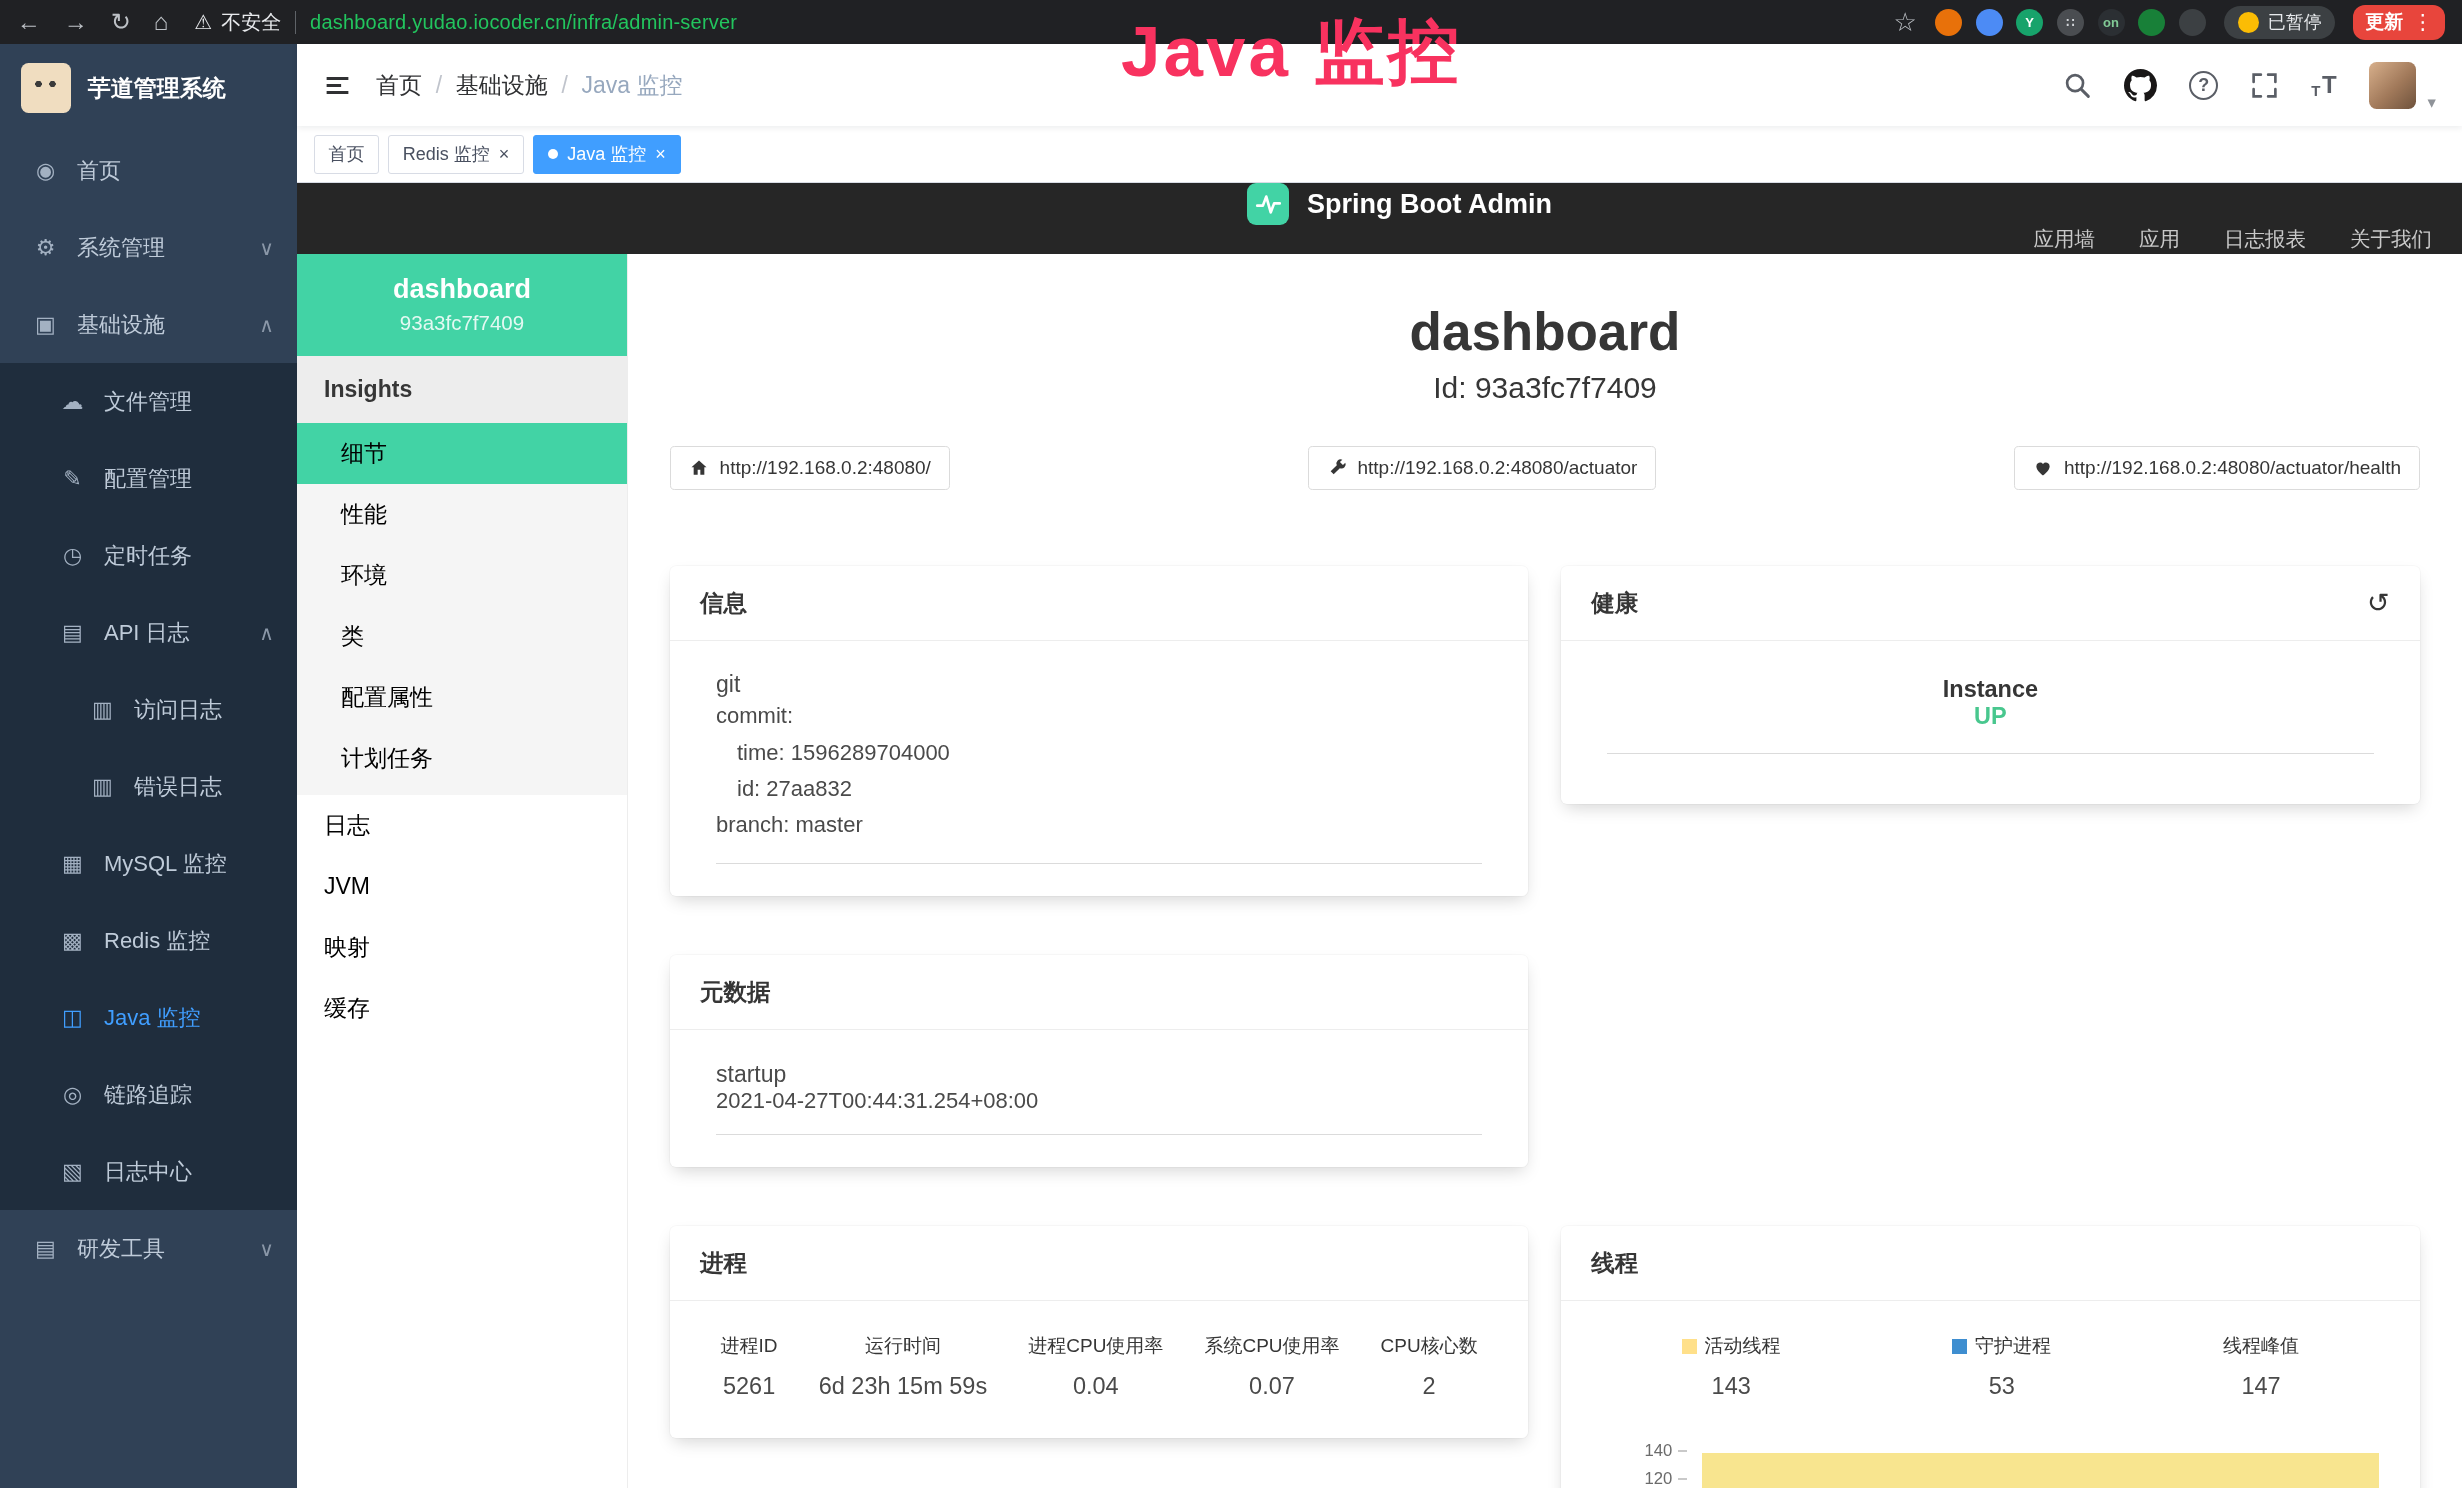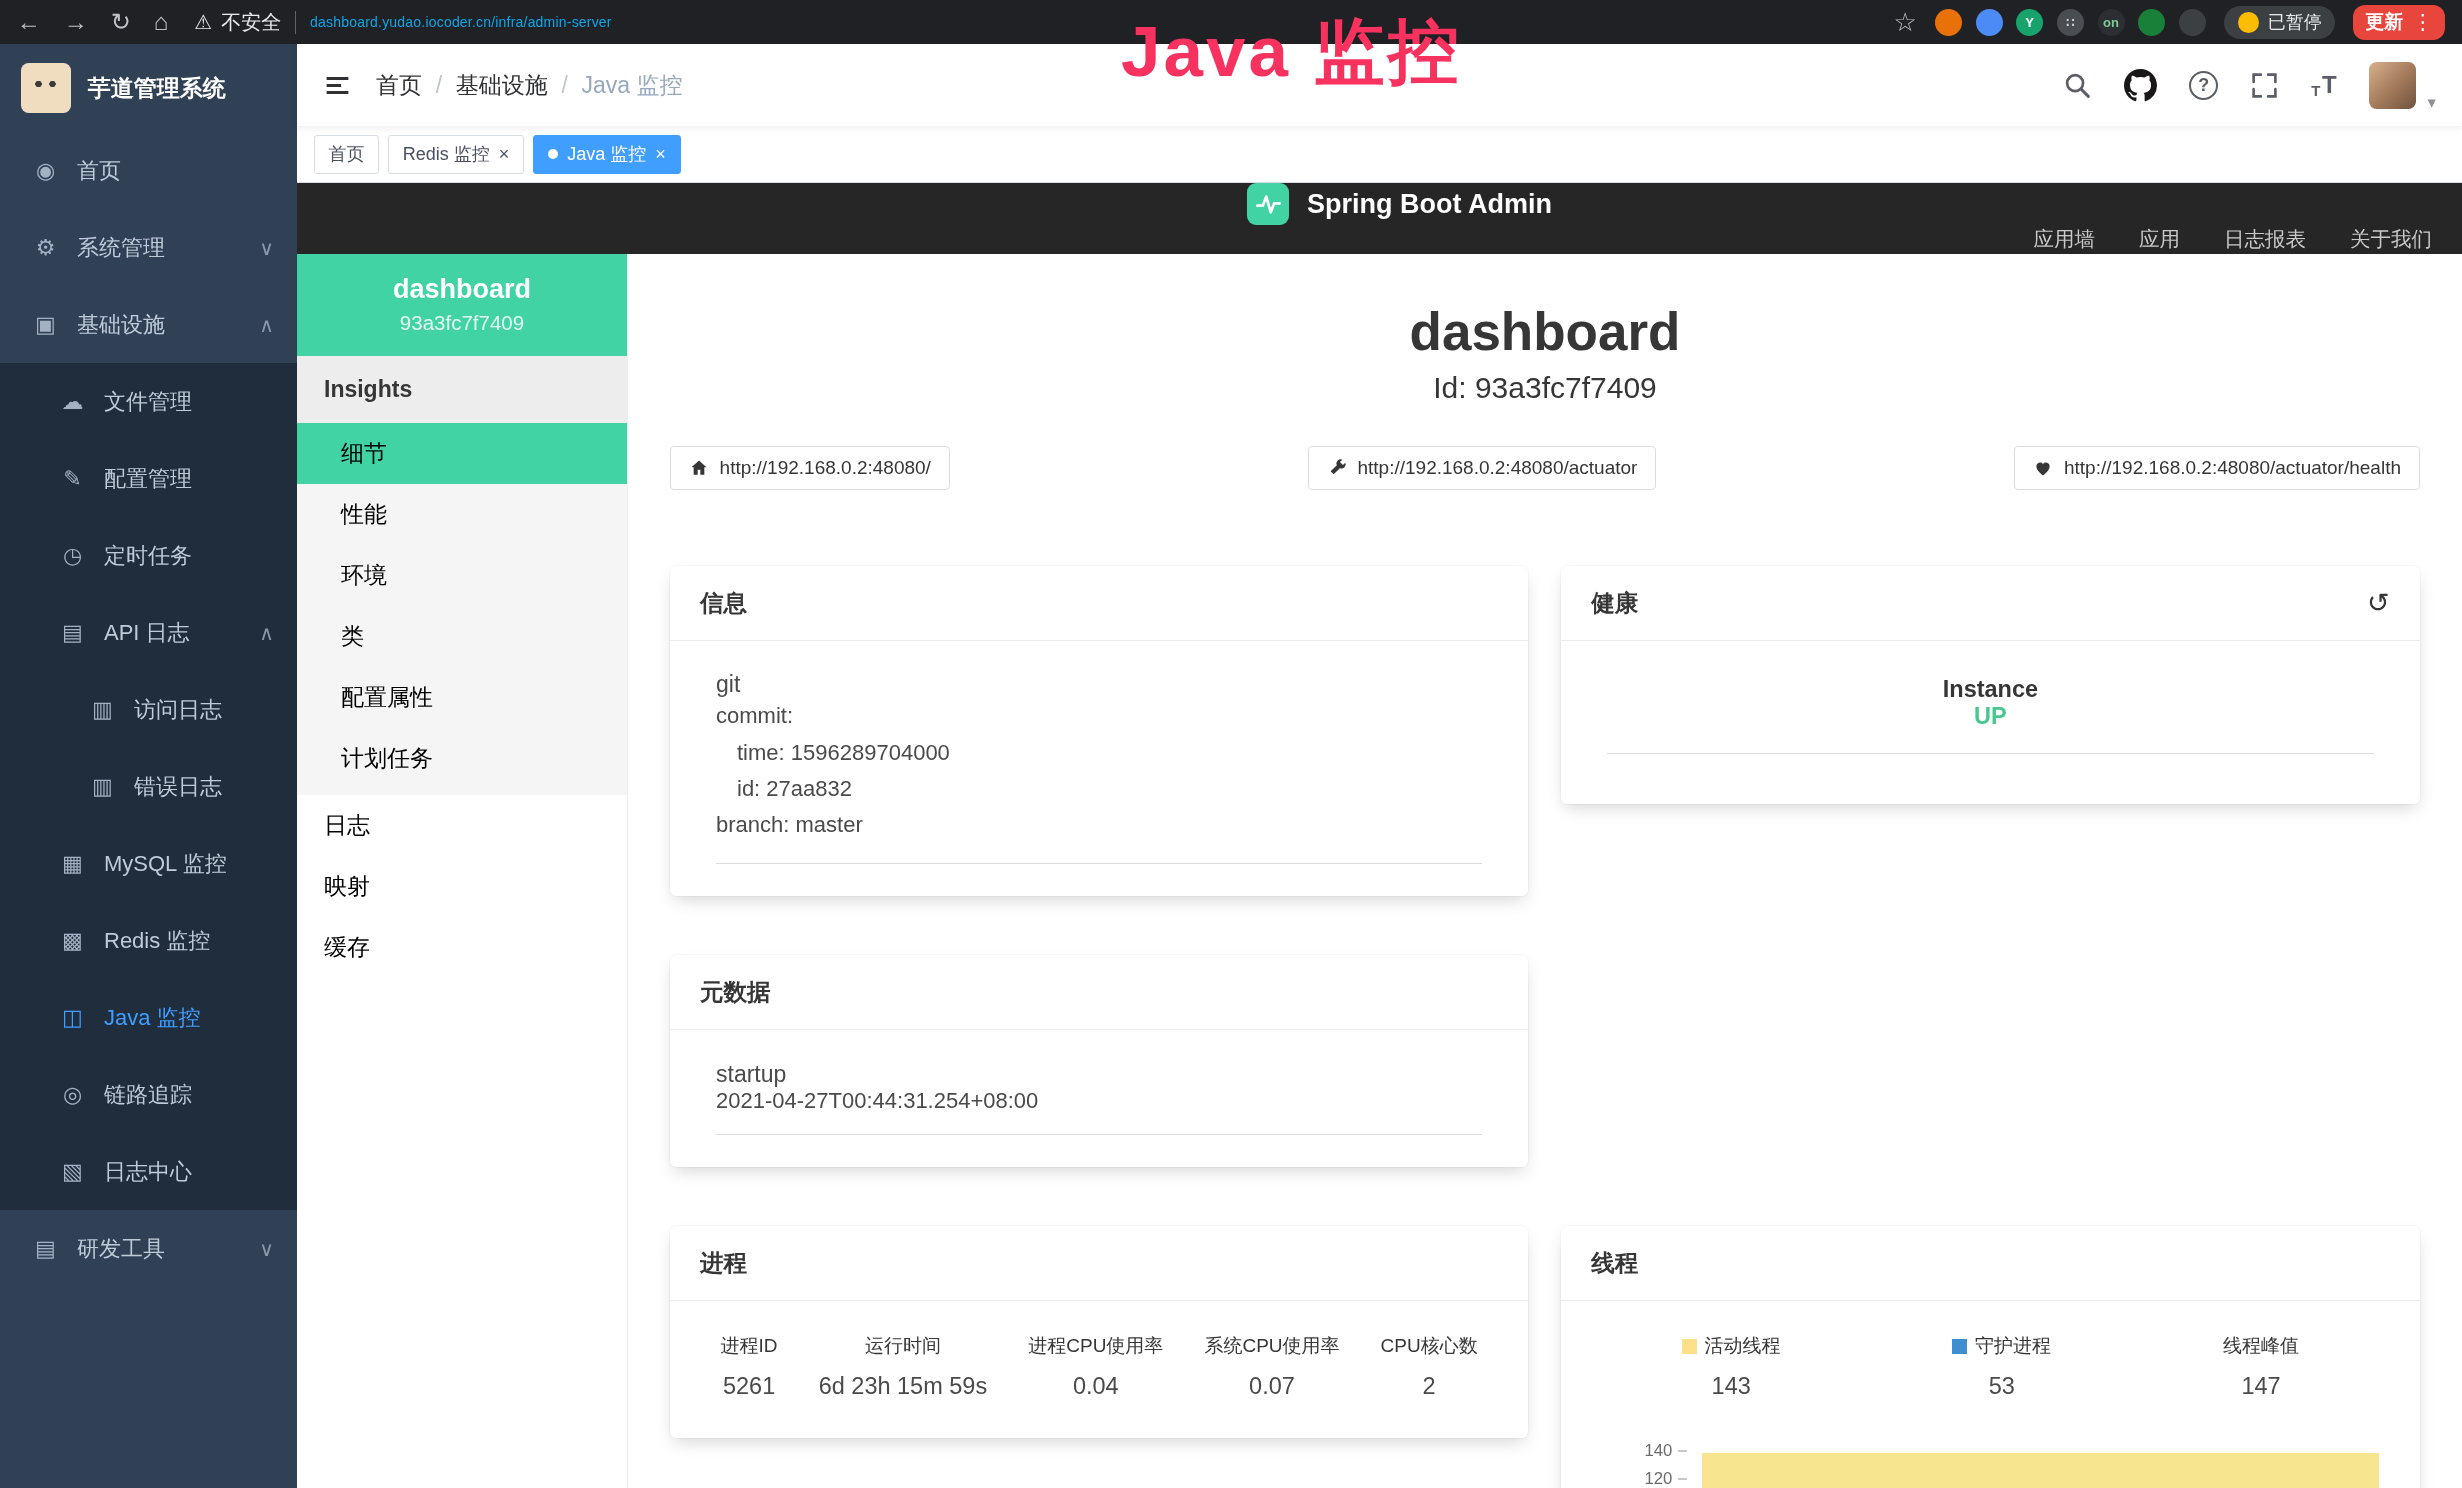--- a/index.html
+++ b/index.html
@@ -10,21 +10,21 @@
     -webkit-font-smoothing:antialiased;
   }
 
   
   .browser-bar{height:44px;background:#202124;display:flex;align-items:center;padding:0 16.7px;gap:23px;}
   .bicon{color:#bdc1c6;font-size:24px;line-height:1;cursor:default;}
   .url-box{display:flex;align-items:center;color:#e8eaed;margin-left:3px;}
   .warn{font-size:20px;margin-right:9px;color:#e8eaed;}
   .sec-label{font-size:20px;}
   .url-div{width:1.5px;height:23px;background:#5f6368;margin:0 13.7px;}
-  .url-text{font-size:14px;color:#0ea5e9;letter-spacing:0.2px;}
+  .url-text{font-size:20px;color:#22c55e;letter-spacing:0.2px;}
   .browser-right{margin-left:auto;display:flex;align-items:center;gap:18px;}
   .star{font-size:26px;}
   .ext-row{display:flex;gap:13.7px;align-items:center;}
   .ext{width:27px;height:27px;border-radius:50%;display:inline-flex;align-items:center;justify-content:center;font-size:13px;font-weight:bold;color:#fff;}
   .paused-pill{background:#3c4043;border-radius:18px;height:33px;display:flex;align-items:center;gap:9px;padding:0 13.7px;color:#e8eaed;font-size:18px;}
   .face{width:21px;height:21px;border-radius:50%;background:#fbbc04;display:inline-block;}
   .update-pill{background:#e8453c;border-radius:12px;height:35px;display:flex;align-items:center;gap:9px;padding:0 12px;color:#fff;font-size:19px;font-weight:bold;}
   .kebab{font-size:21px;font-weight:normal;}
 
   
@@ -428,20 +428,23 @@
                 <span>计划任务</span>
               </div>
             </div>
         </div>
         <div class="inst-root">
 
             <div class="inst-item root">
               <span>日志</span>
             </div>
 
+            <div class="inst-item root">
+              <span>JVM</span>
+            </div>
 
             <div class="inst-item root">
               <span>映射</span>
             </div>
 
             <div class="inst-item root">
               <span>缓存</span>
             </div>
           </div>
       </aside>

